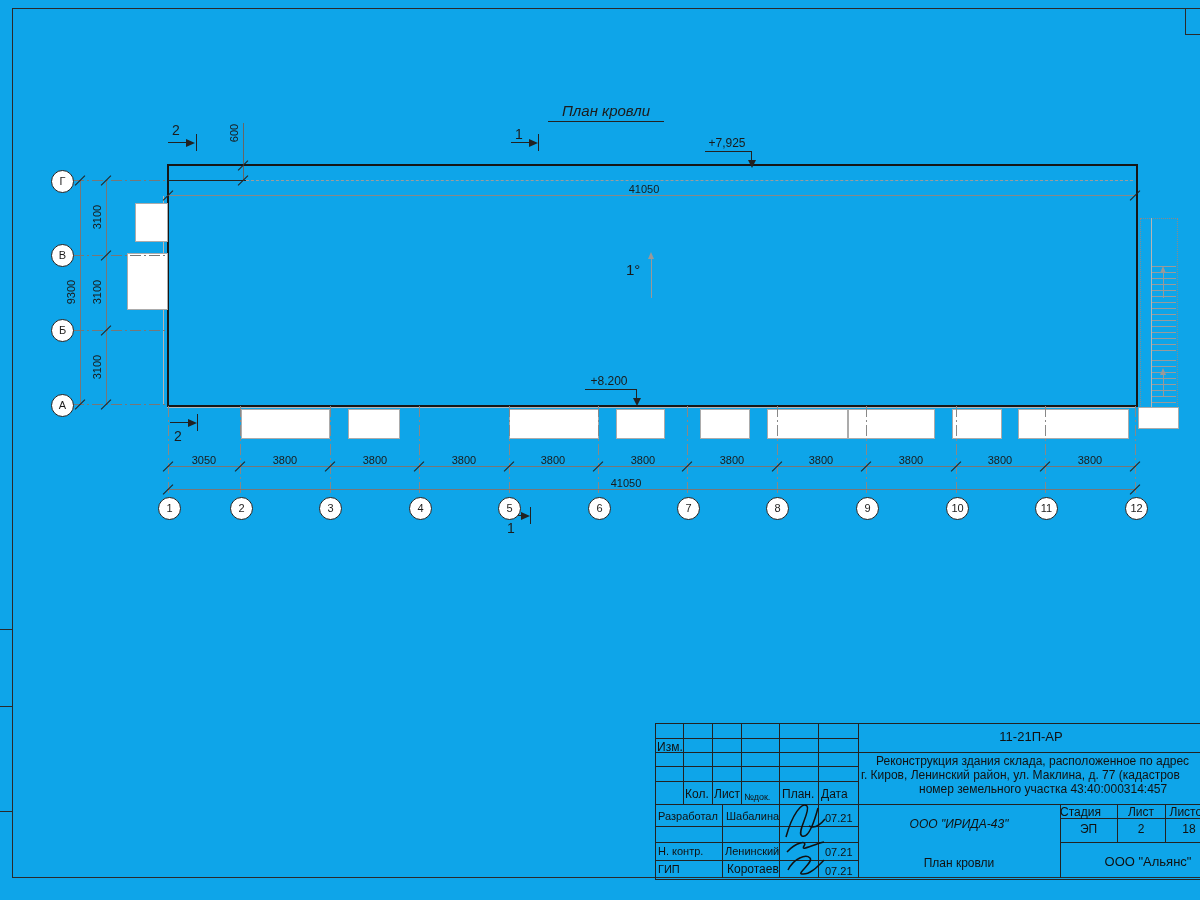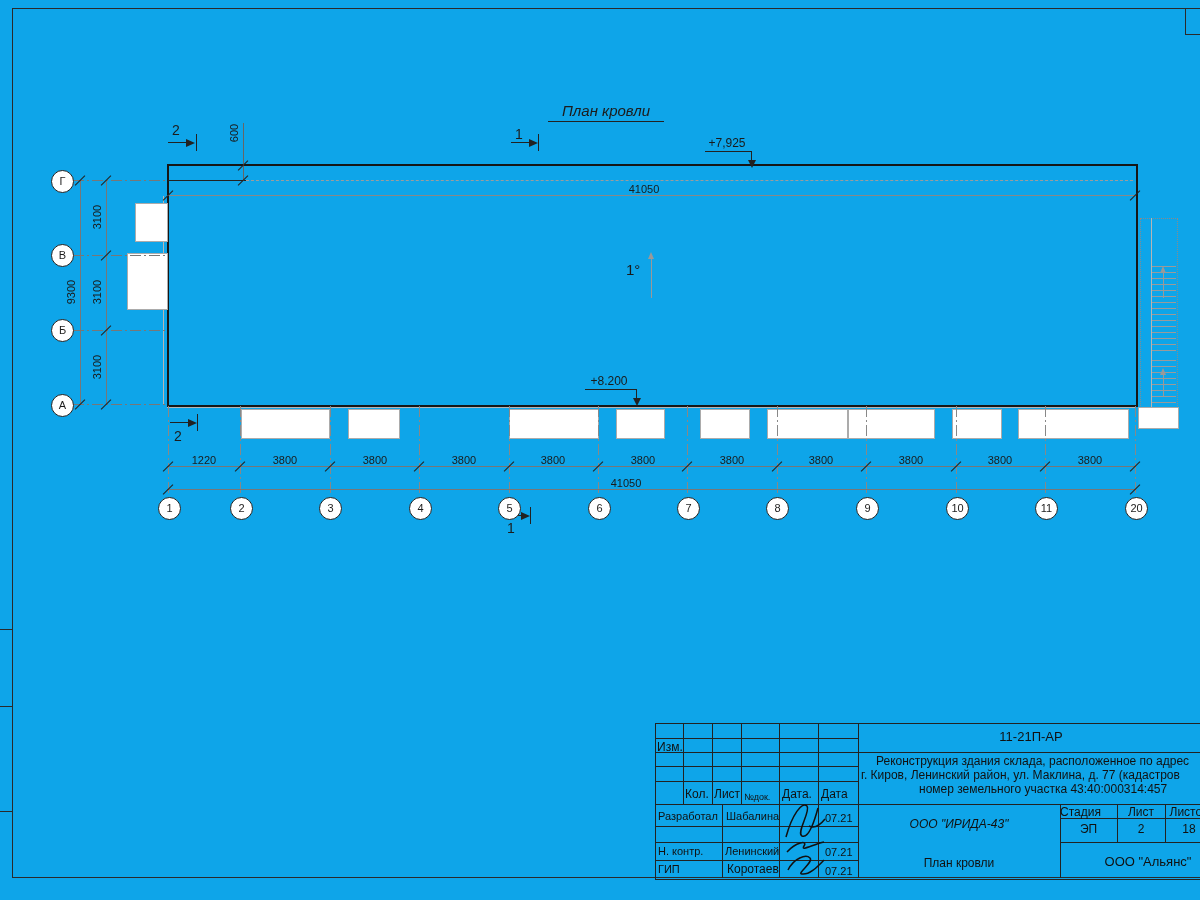--- a/index.html
+++ b/index.html
@@ -167,21 +167,21 @@
   <div class="tick" style="left:412px;top:466px"></div>
   <div class="tick" style="left:502px;top:466px"></div>
   <div class="tick" style="left:591px;top:466px"></div>
   <div class="tick" style="left:680px;top:466px"></div>
   <div class="tick" style="left:770px;top:466px"></div>
   <div class="tick" style="left:859px;top:466px"></div>
   <div class="tick" style="left:949px;top:466px"></div>
   <div class="tick" style="left:1038px;top:466px"></div>
   <div class="tick" style="left:1128px;top:466px"></div>
 
-  <div class="txt ctr" style="left:179px;top:454px;width:50px">1220</div>
+  <div class="txt ctr" style="left:179px;top:454px;width:50px">3050</div>
   <div class="txt ctr" style="left:260px;top:454px;width:50px">3800</div>
   <div class="txt ctr" style="left:350px;top:454px;width:50px">3800</div>
   <div class="txt ctr" style="left:439px;top:454px;width:50px">3800</div>
   <div class="txt ctr" style="left:528px;top:454px;width:50px">3800</div>
   <div class="txt ctr" style="left:618px;top:454px;width:50px">3800</div>
   <div class="txt ctr" style="left:707px;top:454px;width:50px">3800</div>
   <div class="txt ctr" style="left:796px;top:454px;width:50px">3800</div>
   <div class="txt ctr" style="left:886px;top:454px;width:50px">3800</div>
   <div class="txt ctr" style="left:975px;top:454px;width:50px">3800</div>
   <div class="txt ctr" style="left:1065px;top:454px;width:50px">3800</div>
@@ -195,21 +195,21 @@
   <div class="circ" style="left:230px;top:497px">2</div>
   <div class="circ" style="left:319px;top:497px">3</div>
   <div class="circ" style="left:409px;top:497px">4</div>
   <div class="circ" style="left:498px;top:497px">5</div>
   <div class="circ" style="left:588px;top:497px">6</div>
   <div class="circ" style="left:677px;top:497px">7</div>
   <div class="circ" style="left:766px;top:497px">8</div>
   <div class="circ" style="left:856px;top:497px">9</div>
   <div class="circ" style="left:946px;top:497px">10</div>
   <div class="circ" style="left:1035px;top:497px">11</div>
-  <div class="circ" style="left:1125px;top:497px">20</div>
+  <div class="circ" style="left:1125px;top:497px">12</div>
 
   <div class="abs" style="left:655px;top:723px;width:549px;height:155px;border:1.6px solid #222"></div>
 
   <div class="tb-line-v" style="left:683px;top:723px;height:81px"></div>
   <div class="tb-line-v" style="left:712px;top:723px;height:81px"></div>
   <div class="tb-line-v" style="left:741px;top:723px;height:81px"></div>
   <div class="tb-line-v" style="left:779px;top:723px;height:155px"></div>
   <div class="tb-line-v" style="left:818px;top:723px;height:155px"></div>
   <div class="tb-line-v" style="left:722px;top:804px;height:74px"></div>
   <div class="abs" style="left:858px;top:723px;height:155px;border-left:1.6px solid #222"></div>
@@ -225,21 +225,21 @@
   <div class="tb-line-h" style="left:655px;top:826px;width:203px"></div>
   <div class="tb-line-h" style="left:655px;top:842px;width:203px"></div>
   <div class="tb-line-h" style="left:1060px;top:842px;width:144px"></div>
   <div class="tb-line-h" style="left:655px;top:860px;width:203px"></div>
   <div class="tb-line-h" style="left:1060px;top:818px;width:144px"></div>
 
   <div class="tb-txt" style="left:657px;top:741px">Изм.</div>
   <div class="tb-txt" style="left:685px;top:788px">Кол.</div>
   <div class="tb-txt" style="left:714px;top:788px">Лист</div>
   <div class="tb-txt tb-small" style="left:744px;top:791px">№док.</div>
-  <div class="tb-txt" style="left:782px;top:788px">Дата.</div>
+  <div class="tb-txt" style="left:782px;top:788px">План.</div>
   <div class="tb-txt" style="left:821px;top:788px">Дата</div>
 
   <div class="tb-txt" style="left:658px;top:810px;font-size:11px">Разработал</div>
   <div class="tb-txt" style="left:726px;top:810px;font-size:11px">Шабалина</div>
   <div class="tb-txt" style="left:825px;top:812px;font-size:11px">07.21</div>
   <div class="tb-txt" style="left:658px;top:845px;font-size:11px">Н. контр.</div>
   <div class="tb-txt" style="left:725px;top:845px;font-size:11px">Ленинский</div>
   <div class="tb-txt" style="left:825px;top:846px;font-size:11px">07.21</div>
   <div class="tb-txt" style="left:658px;top:863px;font-size:11px">ГИП</div>
   <div class="tb-txt" style="left:727px;top:863px;font-size:12px">Коротаев</div>

